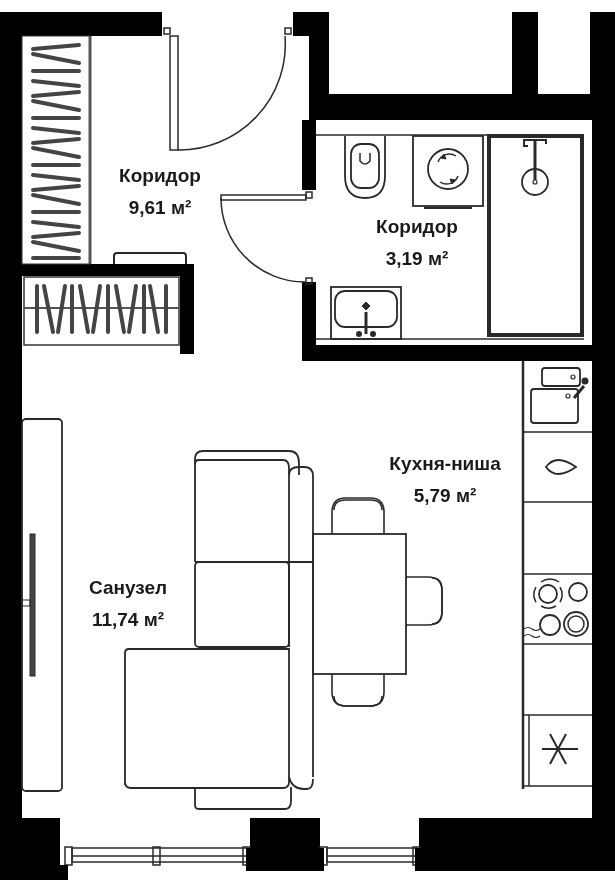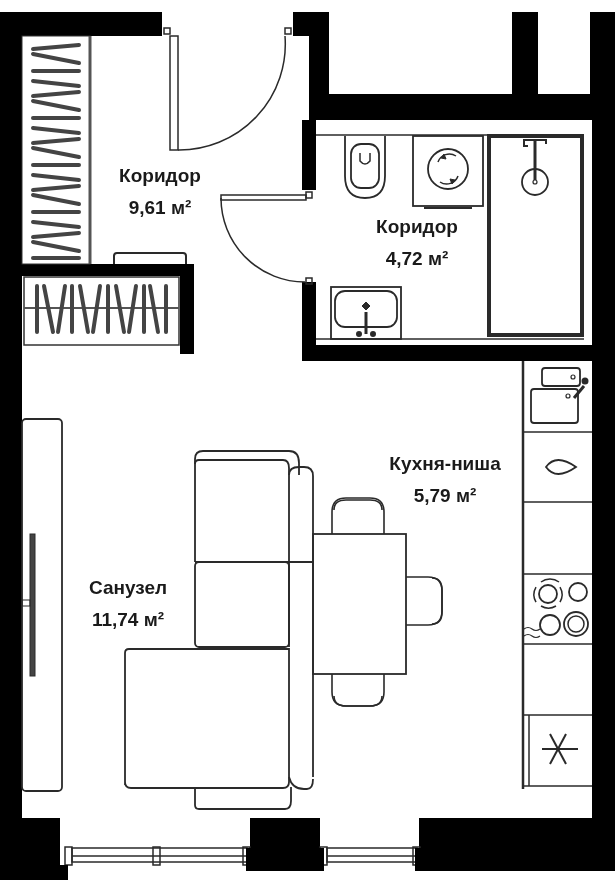--- a/index.html
+++ b/index.html
@@ -220,21 +220,21 @@
       <rect x="415" y="836" width="6" height="22"></rect>
     </g>
   </svg>
 
   <div class="label" style="left:100px;top:148px;width:120px;">
     <span>Коридор</span>
     <span>9,61 м²</span>
   </div>
   <div class="label" style="left:357px;top:199px;width:120px;">
     <span>Коридор</span>
-    <span>4,72 м²</span>
+    <span>3,19 м²</span>
   </div>
   <div class="label" style="left:375px;top:436px;width:140px;text-align:center;">
     <span>Кухня-ниша</span>
     <span>5,79 м²</span>
   </div>
   <div class="label" style="left:68px;top:560px;width:120px;">
     <span>Санузел</span>
     <span>11,74 м²</span>
   </div>
 </div>

